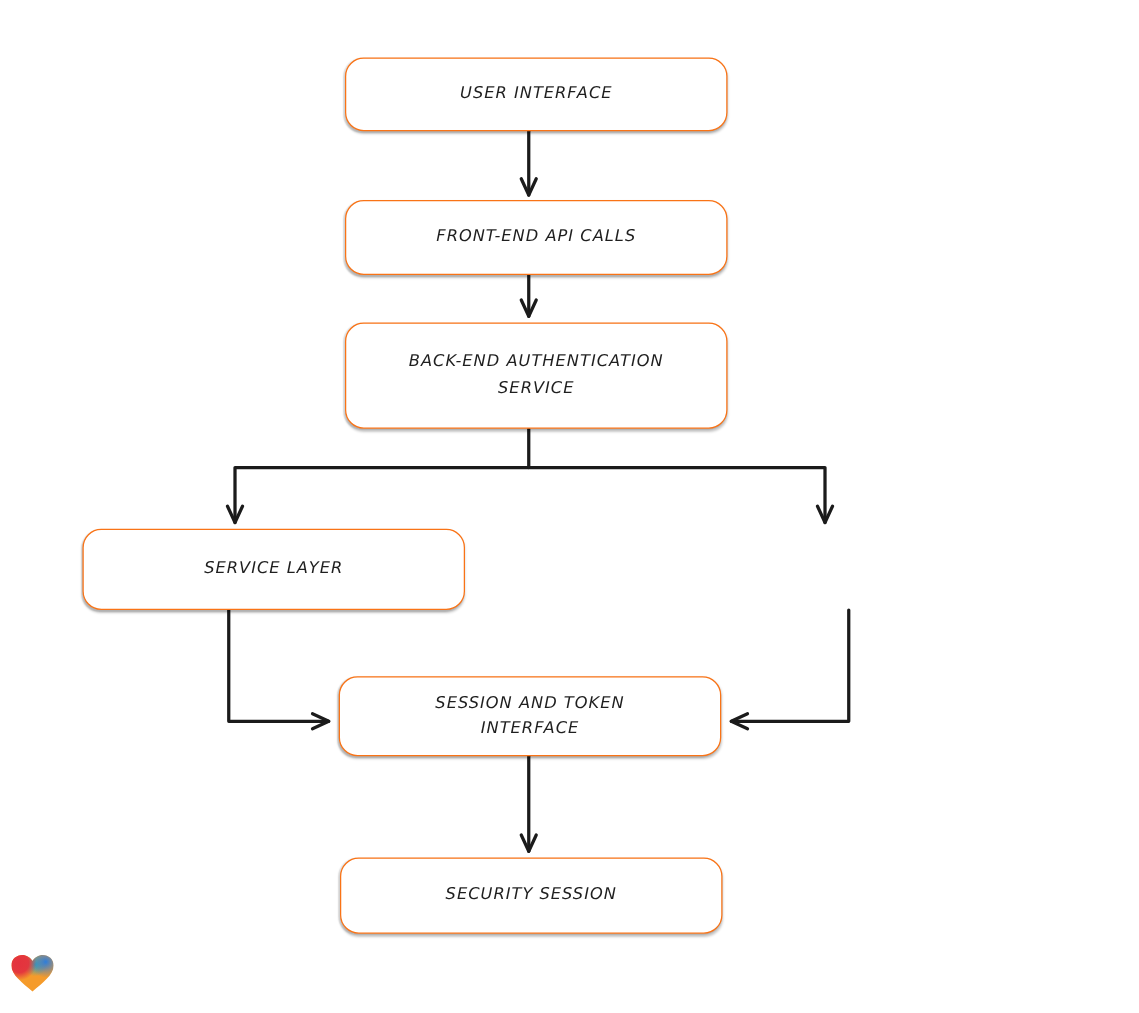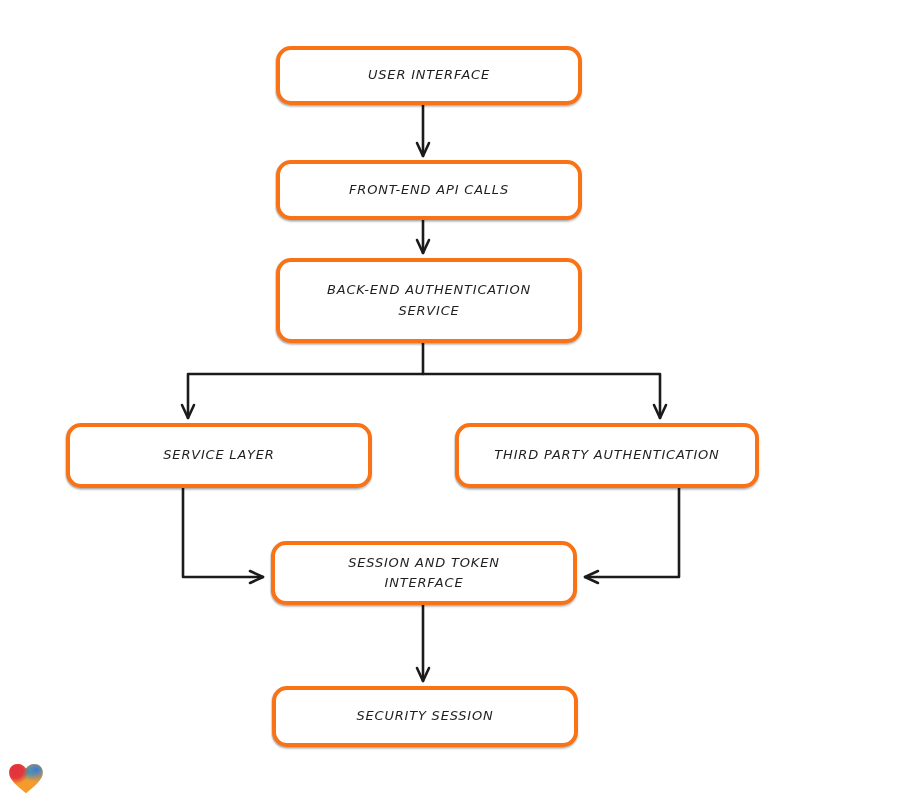--- a/index.html
+++ b/index.html
@@ -20,21 +20,21 @@
     left: 0;
     top: 0;
     width: 911px;
     height: 810px;
     pointer-events: none;
   }
   .node {
     position: absolute;
     box-sizing: border-box;
     background: #ffffff;
-    border: 4px solid #f97316;
+    border: 1px solid #f97316;
     border-radius: 15px;
     box-shadow: 0 2px 2px rgba(0,0,0,0.22), -1px 1px 1px rgba(0,0,0,0.12);
     display: flex;
     align-items: center;
     justify-content: center;
     text-align: center;
   }
   .node-label {
     font-family: "DejaVu Sans", sans-serif;
     font-style: italic;
@@ -116,23 +116,20 @@
   </div>
 
   <div class="node n-front-end-api-calls">
     <span class="node-label">FRONT-END API CALLS</span>
   </div>
 
   <div class="node n-database-layer">
     <span class="node-label">SERVICE LAYER</span>
   </div>
 
-  <div class="node n-third-party-auth">
-    <span class="node-label">THIRD PARTY AUTHENTICATION</span>
-  </div>
 
   <div class="node n-session-token">
     <span class="node-label wrap-200">SESSION AND TOKEN INTERFACE</span>
   </div>
 
   <div class="node n-security-measures">
     <span class="node-label">SECURITY SESSION</span>
   </div>
 
   <div class="watermark">

